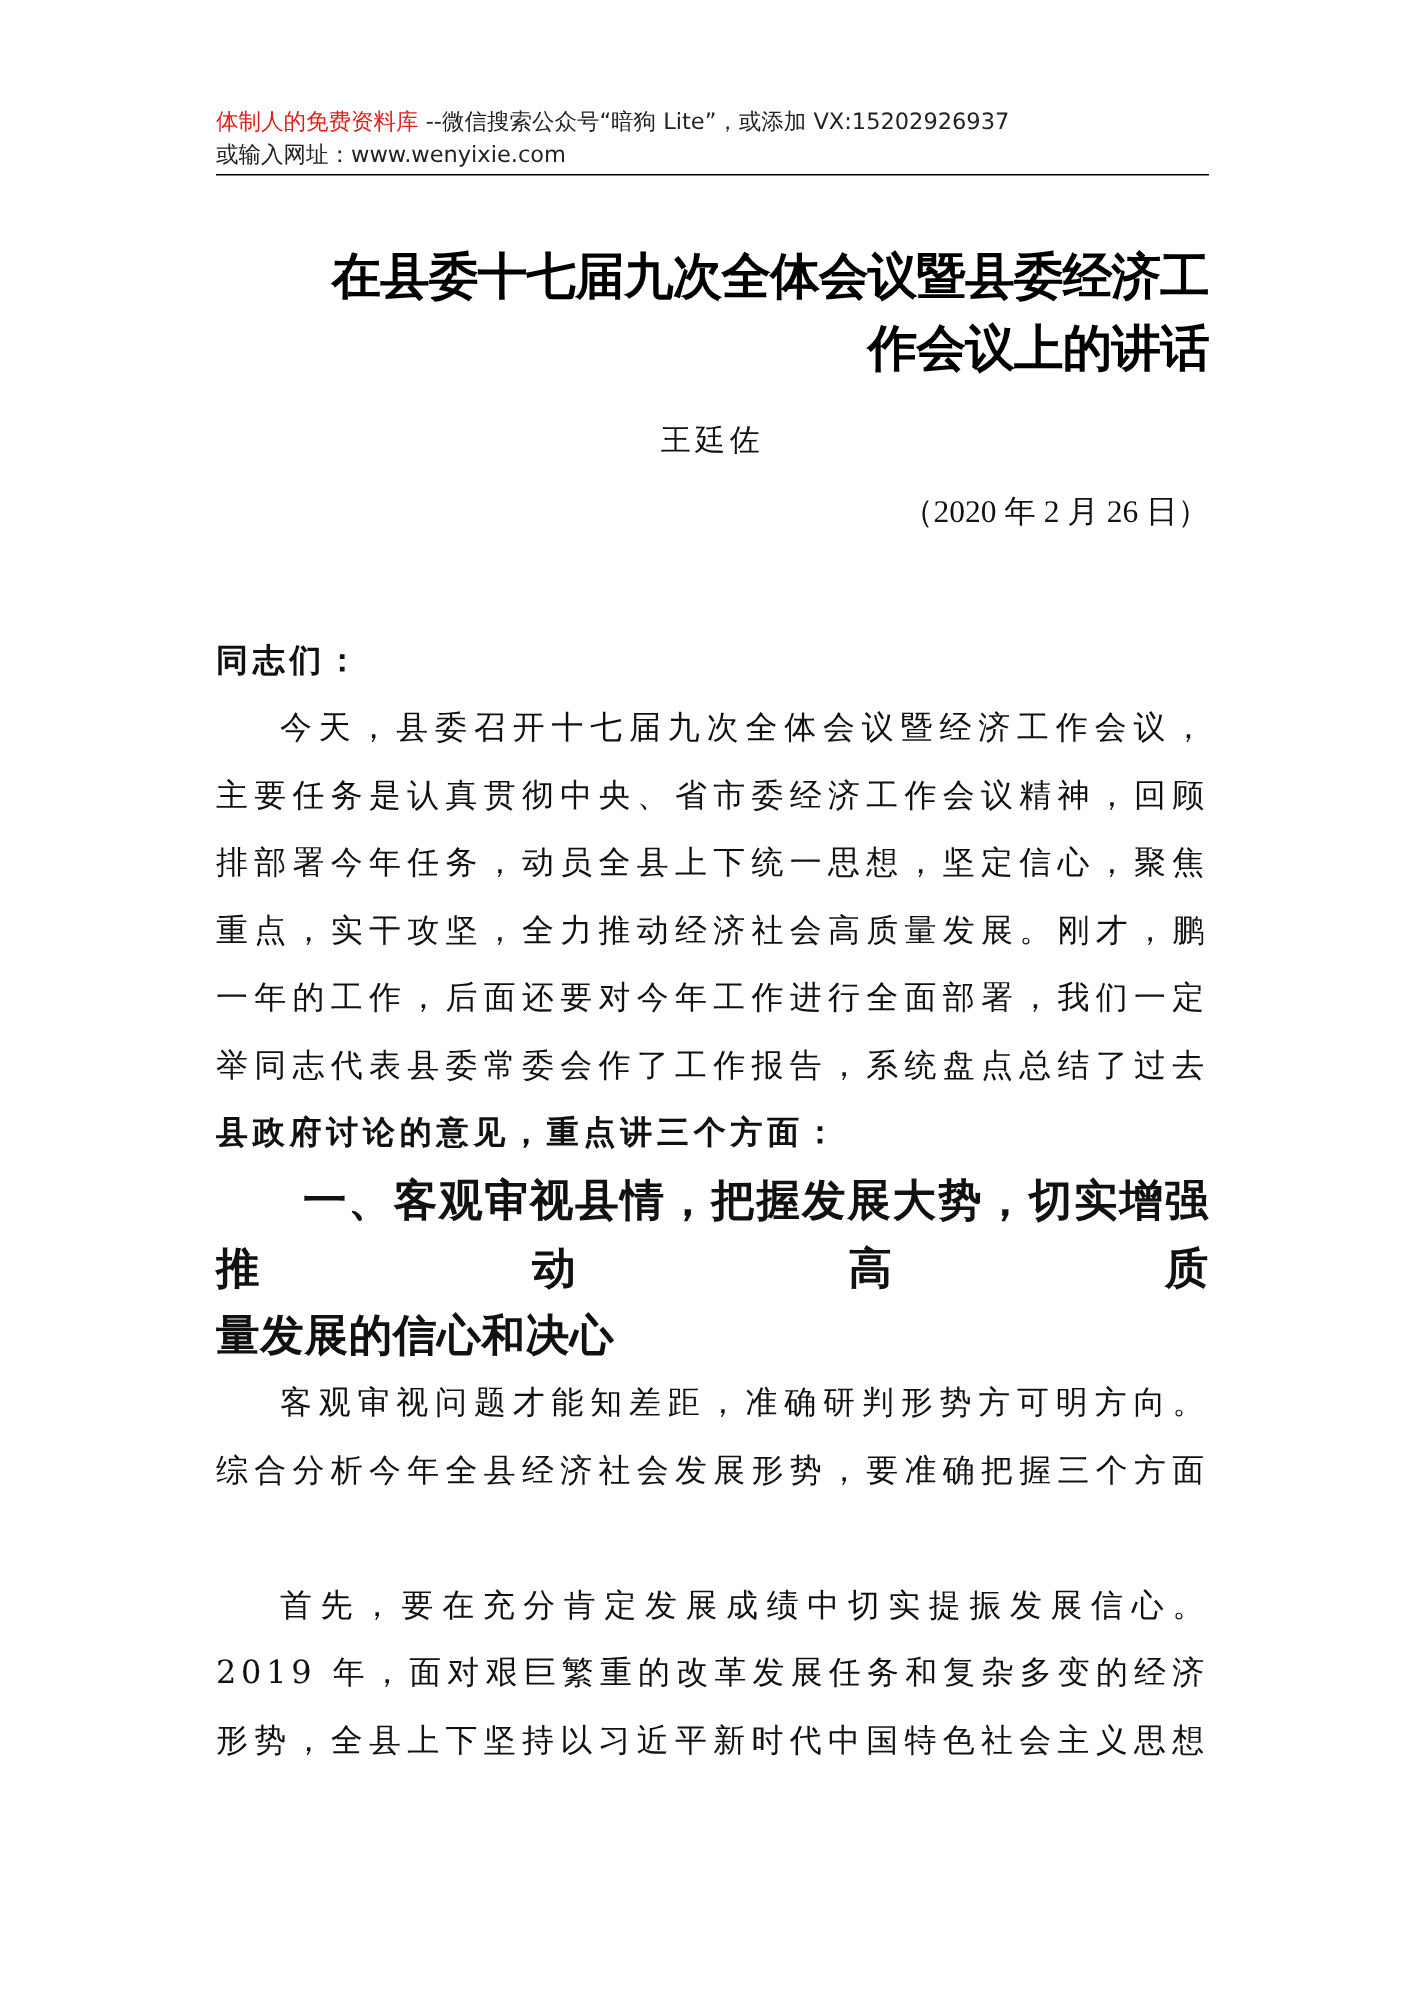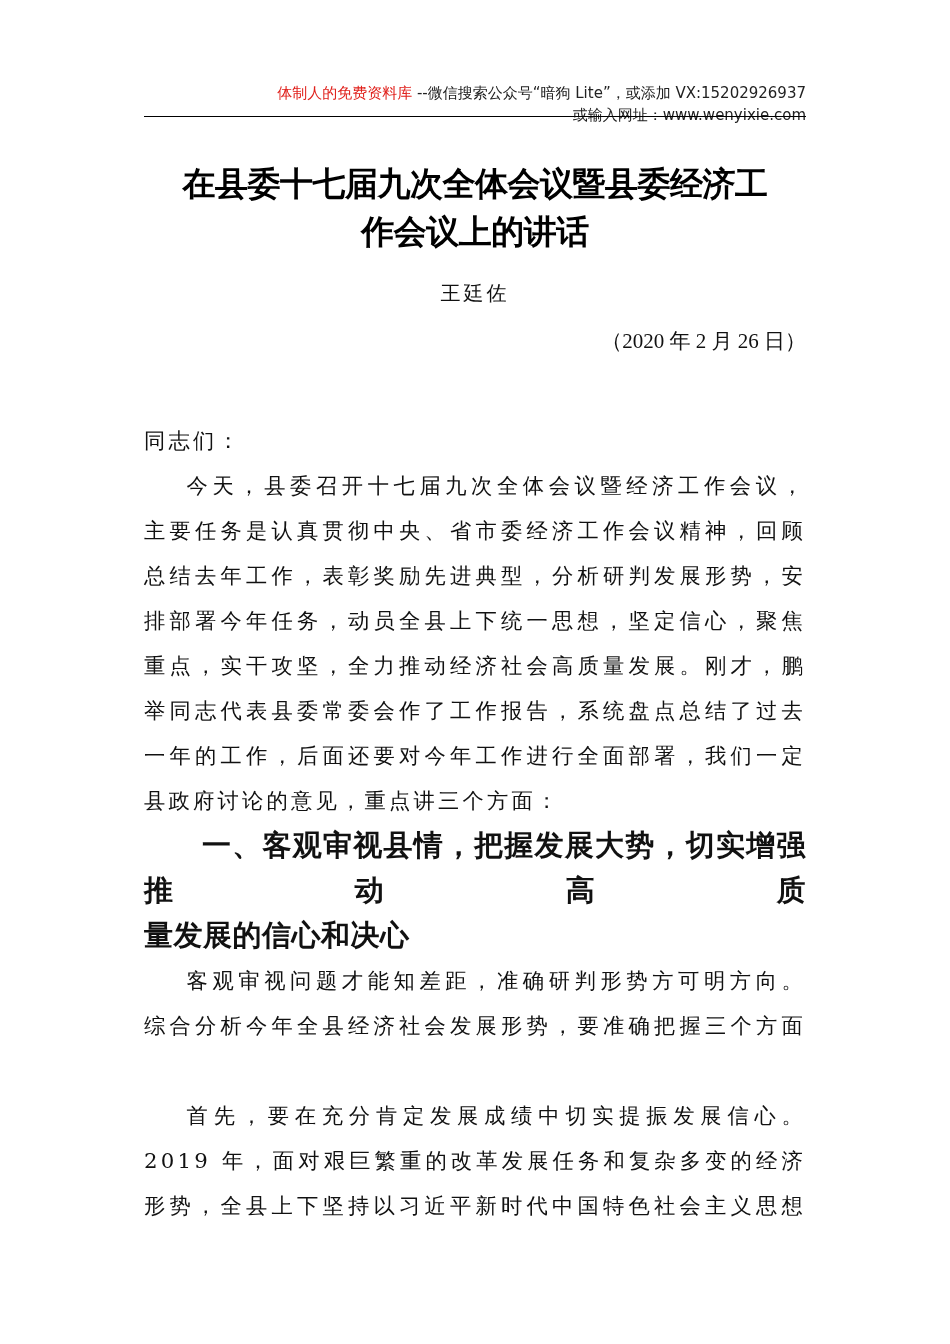--- a/index.html
+++ b/index.html
@@ -1,25 +1,25 @@
 <!DOCTYPE html>
 <html><head>
 <meta charset="utf-8">
 <style>
   html, body { margin:0; padding:0; background:#ffffff; }
   body { width:950px; height:1344px; position:relative; overflow:hidden; font-family:"DejaVu Serif", serif; color:#111; }
-  .header { position:absolute; left:144px; top:70px; width:662px; text-align:right; font-family:"DejaVu Sans", sans-serif; font-size:15px; line-height:22px; color:#222;margin-top:12px; }
+  .header { position:absolute; left:144px; top:70px; width:662px; text-align:left; font-family:"DejaVu Sans", sans-serif; font-size:15px; line-height:22px; color:#222; }
   .header .brand { color:#e0201b; }
   .header-rule { position:absolute; left:144px; top:116px; width:662px; height:0; border-top:1.5px solid #000; }
-  .title { position:absolute; left:144px; top:160px; width:662px; text-align:center; font-family:"DejaVu Sans", sans-serif; font-weight:bold; font-size:33px; line-height:48px; color:#000; letter-spacing:-0.5px; }
+  .title { position:absolute; left:144px; top:160px; width:662px; text-align:right; font-family:"DejaVu Sans", sans-serif; font-weight:bold; font-size:33px; line-height:48px; color:#000; letter-spacing:-0.5px; }
   .author { position:absolute; left:144px; top:278px; width:662px; text-align:center; font-size:20px; line-height:30px; letter-spacing:3px; }
   .date { position:absolute; left:144px; top:326px; width:662px; text-align:right; font-family:"Liberation Serif", serif; font-size:21px; line-height:30px; }
   .body { position:absolute; left:144px; top:418px; width:662px; font-size:21.3px; line-height:45px; letter-spacing:3.2px; }
   .body p { margin:0; text-align:justify; text-align-last:justify; }
-  .body p.last { text-align-last:left; }
+  .body p.last { text-align-last:left;font-weight:bold; }
   .body .indent { text-indent:2em; }
   .body .h1 { font-family:"DejaVu Sans", sans-serif; font-weight:bold; letter-spacing:0.5px; font-size:29px; }
   .gap { height:45px; }
 </style>
 </head>
 <body>
 
 <div class="header">
   <div><span class="brand">体制人的免费资料库</span><span> --微信搜索公众号“暗狗 Lite”，或添加 VX:15202926937</span></div>
   <div>或输入网址：www.wenyixie.com</div>
@@ -30,25 +30,24 @@
   <div>在县委十七届九次全体会议暨县委经济工</div>
   <div>作会议上的讲话</div>
 </div>
 <div class="author">王廷佐</div>
 <div class="date">（2020 年 2 月 26 日）</div>
 
 <div class="body">
   <p class="last">同志们：</p>
   <p class="indent">今天，县委召开十七届九次全体会议暨经济工作会议，</p>
   <p>主要任务是认真贯彻中央、省市委经济工作会议精神，回顾</p>
-  <p>总结去年工作，表彰奖励先进典型，分析研判发展形势，安</p>
   <p>排部署今年任务，动员全县上下统一思想，坚定信心，聚焦</p>
   <p>重点，实干攻坚，全力推动经济社会高质量发展。刚才，鹏</p>
+  <p>一年的工作，后面还要对今年工作进行全面部署，我们一定</p>
   <p>举同志代表县委常委会作了工作报告，系统盘点总结了过去</p>
-  <p>一年的工作，后面还要对今年工作进行全面部署，我们一定</p>
   <p class="last">县政府讨论的意见，重点讲三个方面：</p>
   <p class="h1 indent">一、客观审视县情，把握发展大势，切实增强推动高质</p>
   <p class="h1 last">量发展的信心和决心</p>
   <p class="indent">客观审视问题才能知差距，准确研判形势方可明方向。</p>
   <p>综合分析今年全县经济社会发展形势，要准确把握三个方面</p>
   <div class="gap"></div>
   <p class="indent">首先，要在充分肯定发展成绩中切实提振发展信心。</p>
   <p>2019 年，面对艰巨繁重的改革发展任务和复杂多变的经济</p>
   <p>形势，全县上下坚持以习近平新时代中国特色社会主义思想</p>
 </div>

